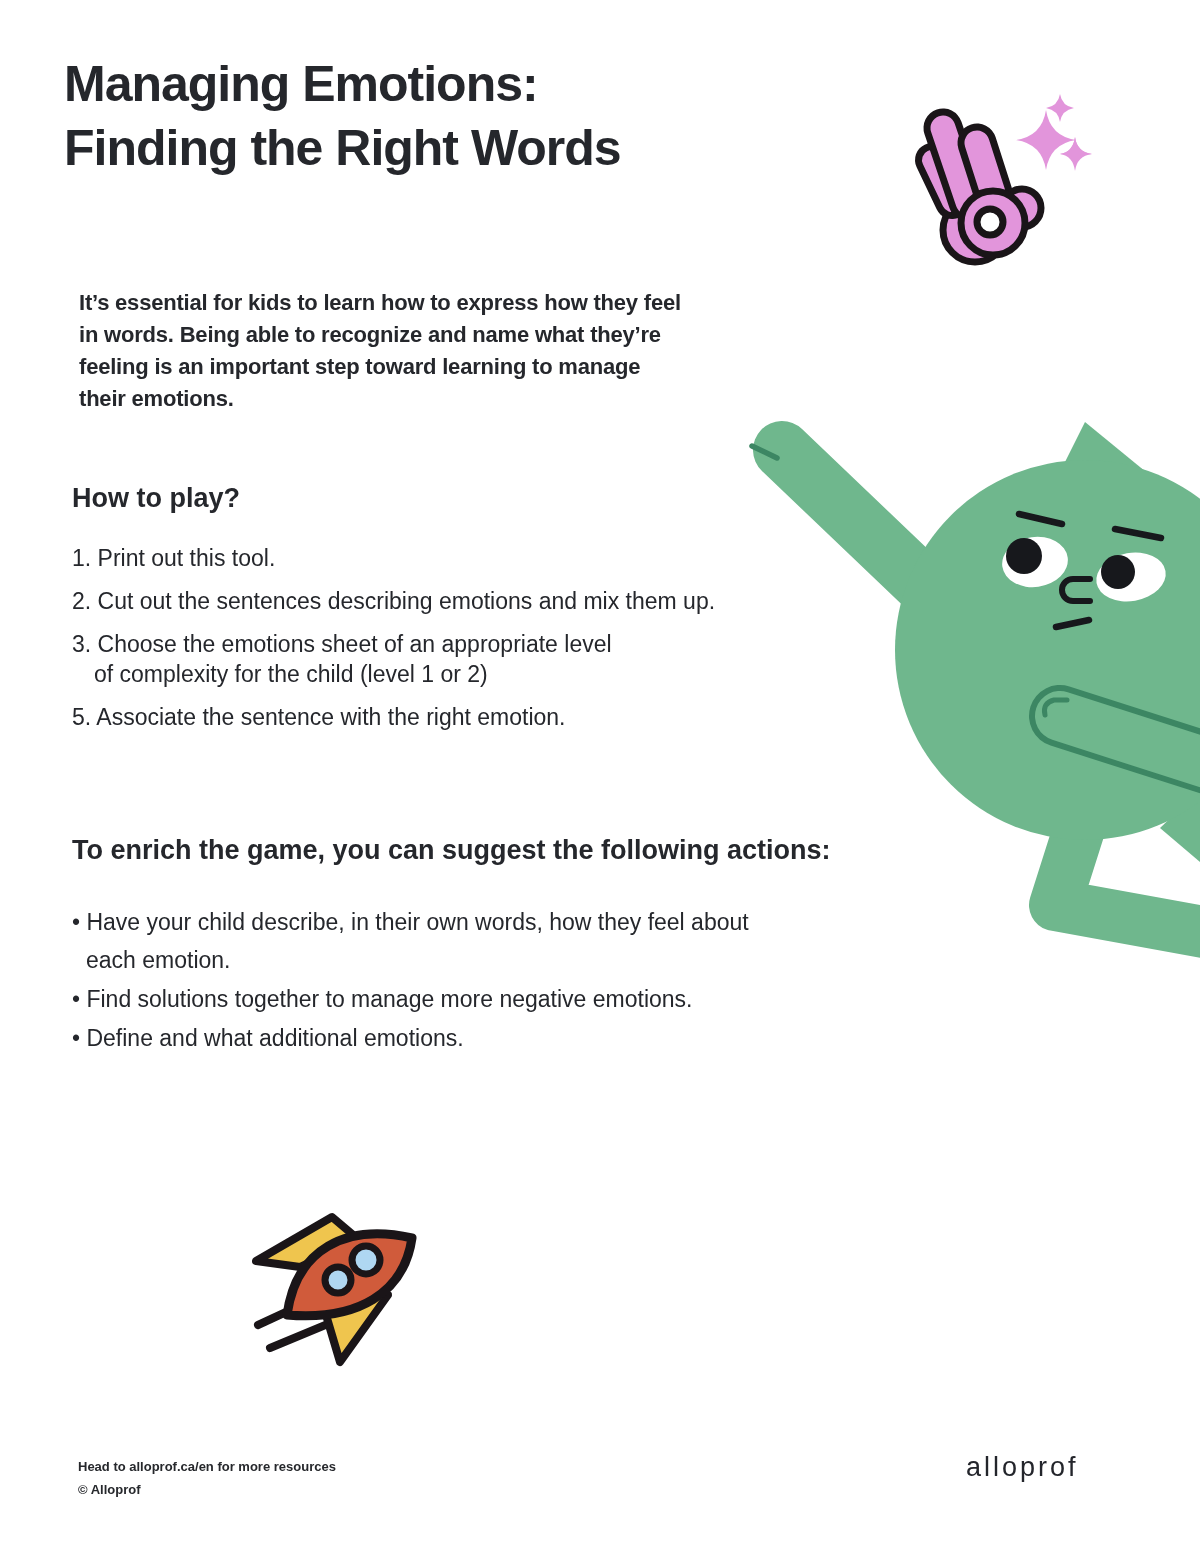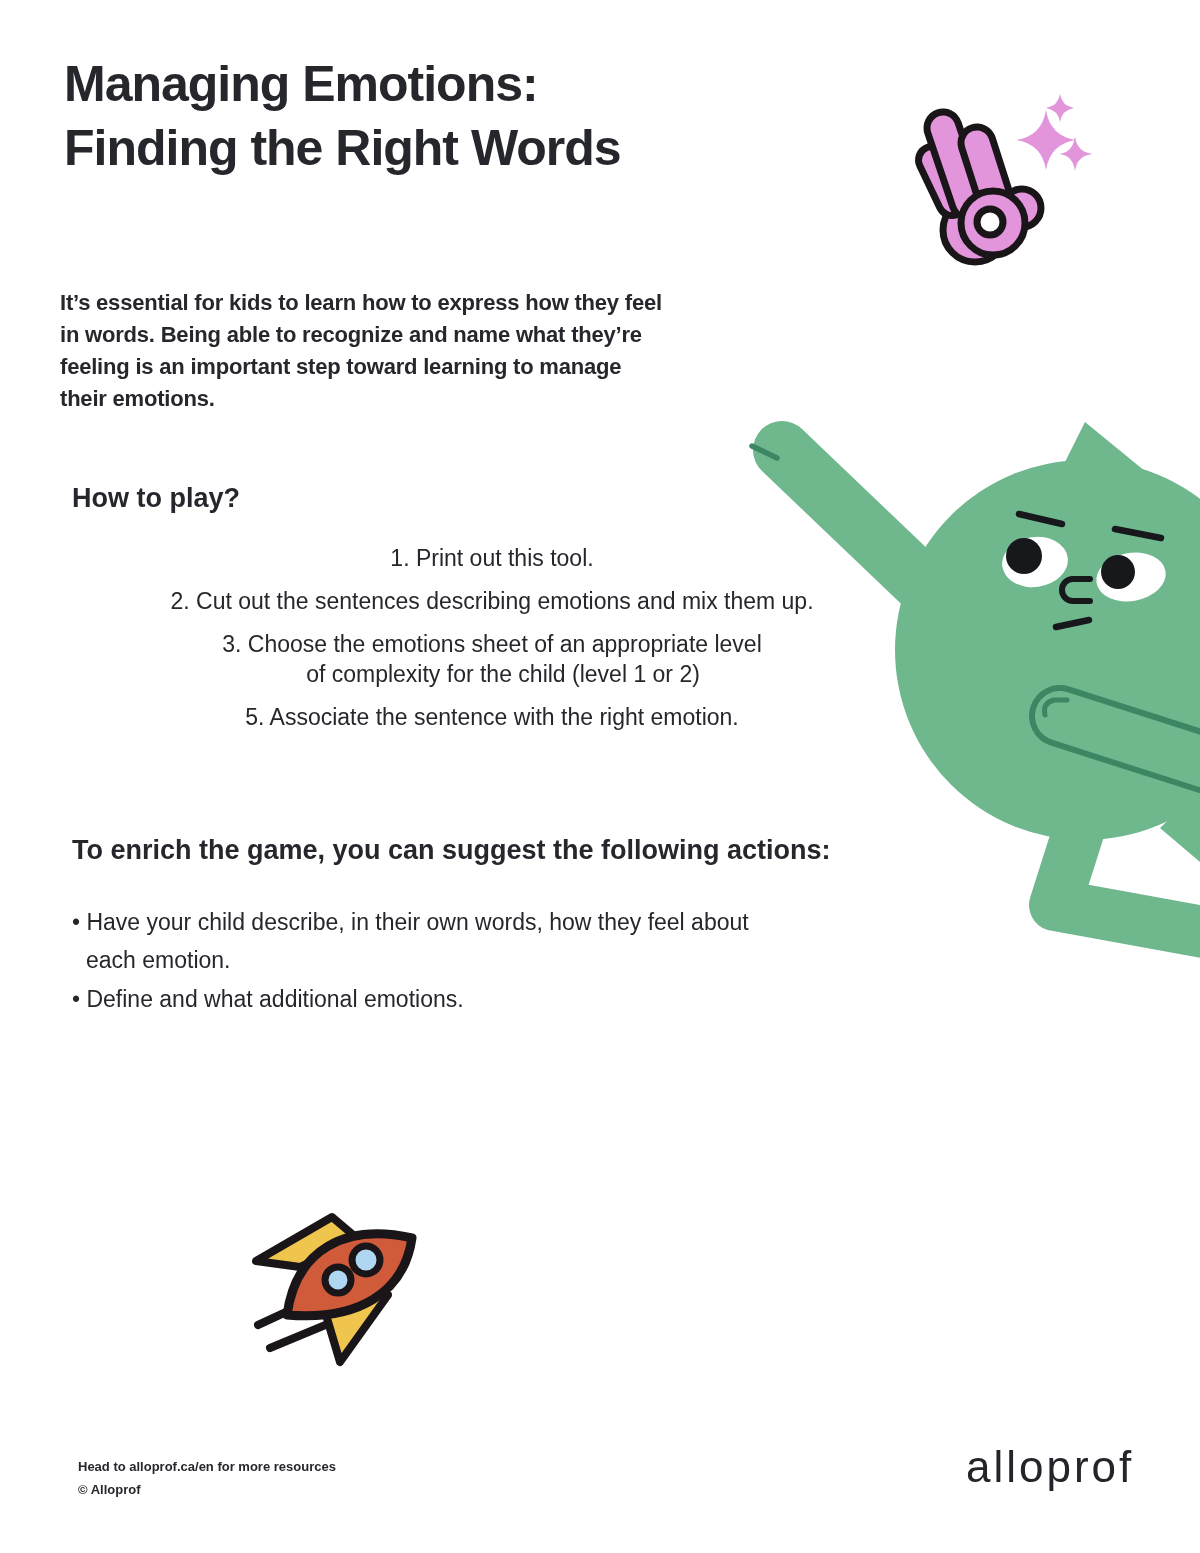--- a/index.html
+++ b/index.html
@@ -13,52 +13,51 @@
   }
   .abs{position:absolute;}
   .ml{white-space:pre-line;}
   .page-title{
     left:64px;top:52px;
     font-size:50px;line-height:64px;
     font-weight:700;letter-spacing:-1px;
     color:var(--ink);
   }
   .intro{
-    left:60px;top:287px;
+    left:79px;top:287px;
     width:860px;
     font-size:22px;line-height:32px;
     font-weight:700;letter-spacing:-0.2px;
   }
   .section-heading{
     font-size:27px;font-weight:700;line-height:30px;
   }
   .how-heading{left:72px;top:483px;}
   .steps{left:72px;top:543px;width:840px;}
   .step{
     font-size:23px;line-height:30px;
     padding-left:22px;text-indent:-22px;
     margin-bottom:13px;
-    text-align:center;
   }
   .enrich-heading{left:72px;top:835px;width:840px;}
   .bullets{left:72px;top:903px;width:860px;}
   .bullet{
     font-size:23px;line-height:38px;
     padding-left:14px;text-indent:-14px;
     margin-bottom:1px;
   }
   .footer-left{
     left:78px;top:1455px;
     font-size:13px;line-height:23px;
     font-weight:700;
     color:#26282c;
   }
   .logo{
     left:966px;top:1448px;
-    font-size:44px;line-height:38px;
+    font-size:27px;line-height:38px;
     font-weight:500;letter-spacing:3px;
     color:#23252b;
   }
   svg{display:block;}
 </style>
 </head>
 <body>
 
 <div class="page">
 
@@ -102,20 +101,21 @@
     <div class="step ml">2. Cut out the sentences describing emotions and mix them up.</div>
     <div class="step ml">3. Choose the emotions sheet of an appropriate level
 of complexity for the child (level 1 or 2)</div>
     <div class="step ml">5. Associate the sentence with the right emotion.</div>
   </div>
 
   <h2 class="abs section-heading enrich-heading" style="margin:0;">To enrich the game, you can suggest the following actions:</h2>
   <div class="abs bullets">
     <div class="bullet ml">• Have your child describe, in their own words, how they feel about
 each emotion.</div>
+    <div class="bullet ml">• Find solutions together to manage more negative emotions.</div>
     <div class="bullet ml">• Define and what additional emotions.</div>
   </div>
 
   <svg class="abs" style="left:730px;top:400px;" width="470" height="570" viewBox="0 0 470 570">
 
     <line x1="52" y1="50" x2="228" y2="218" style="stroke:var(--green);" stroke-width="58" stroke-linecap="round"></line>
     <path d="M 22,46 L 47,58" style="stroke:var(--green-dark);" stroke-width="5.5" stroke-linecap="round" fill="none"></path>
 
     <polyline points="352,420 325,505 490,535" fill="none" style="stroke:var(--green);" stroke-width="52" stroke-linecap="round" stroke-linejoin="round"></polyline>
 

